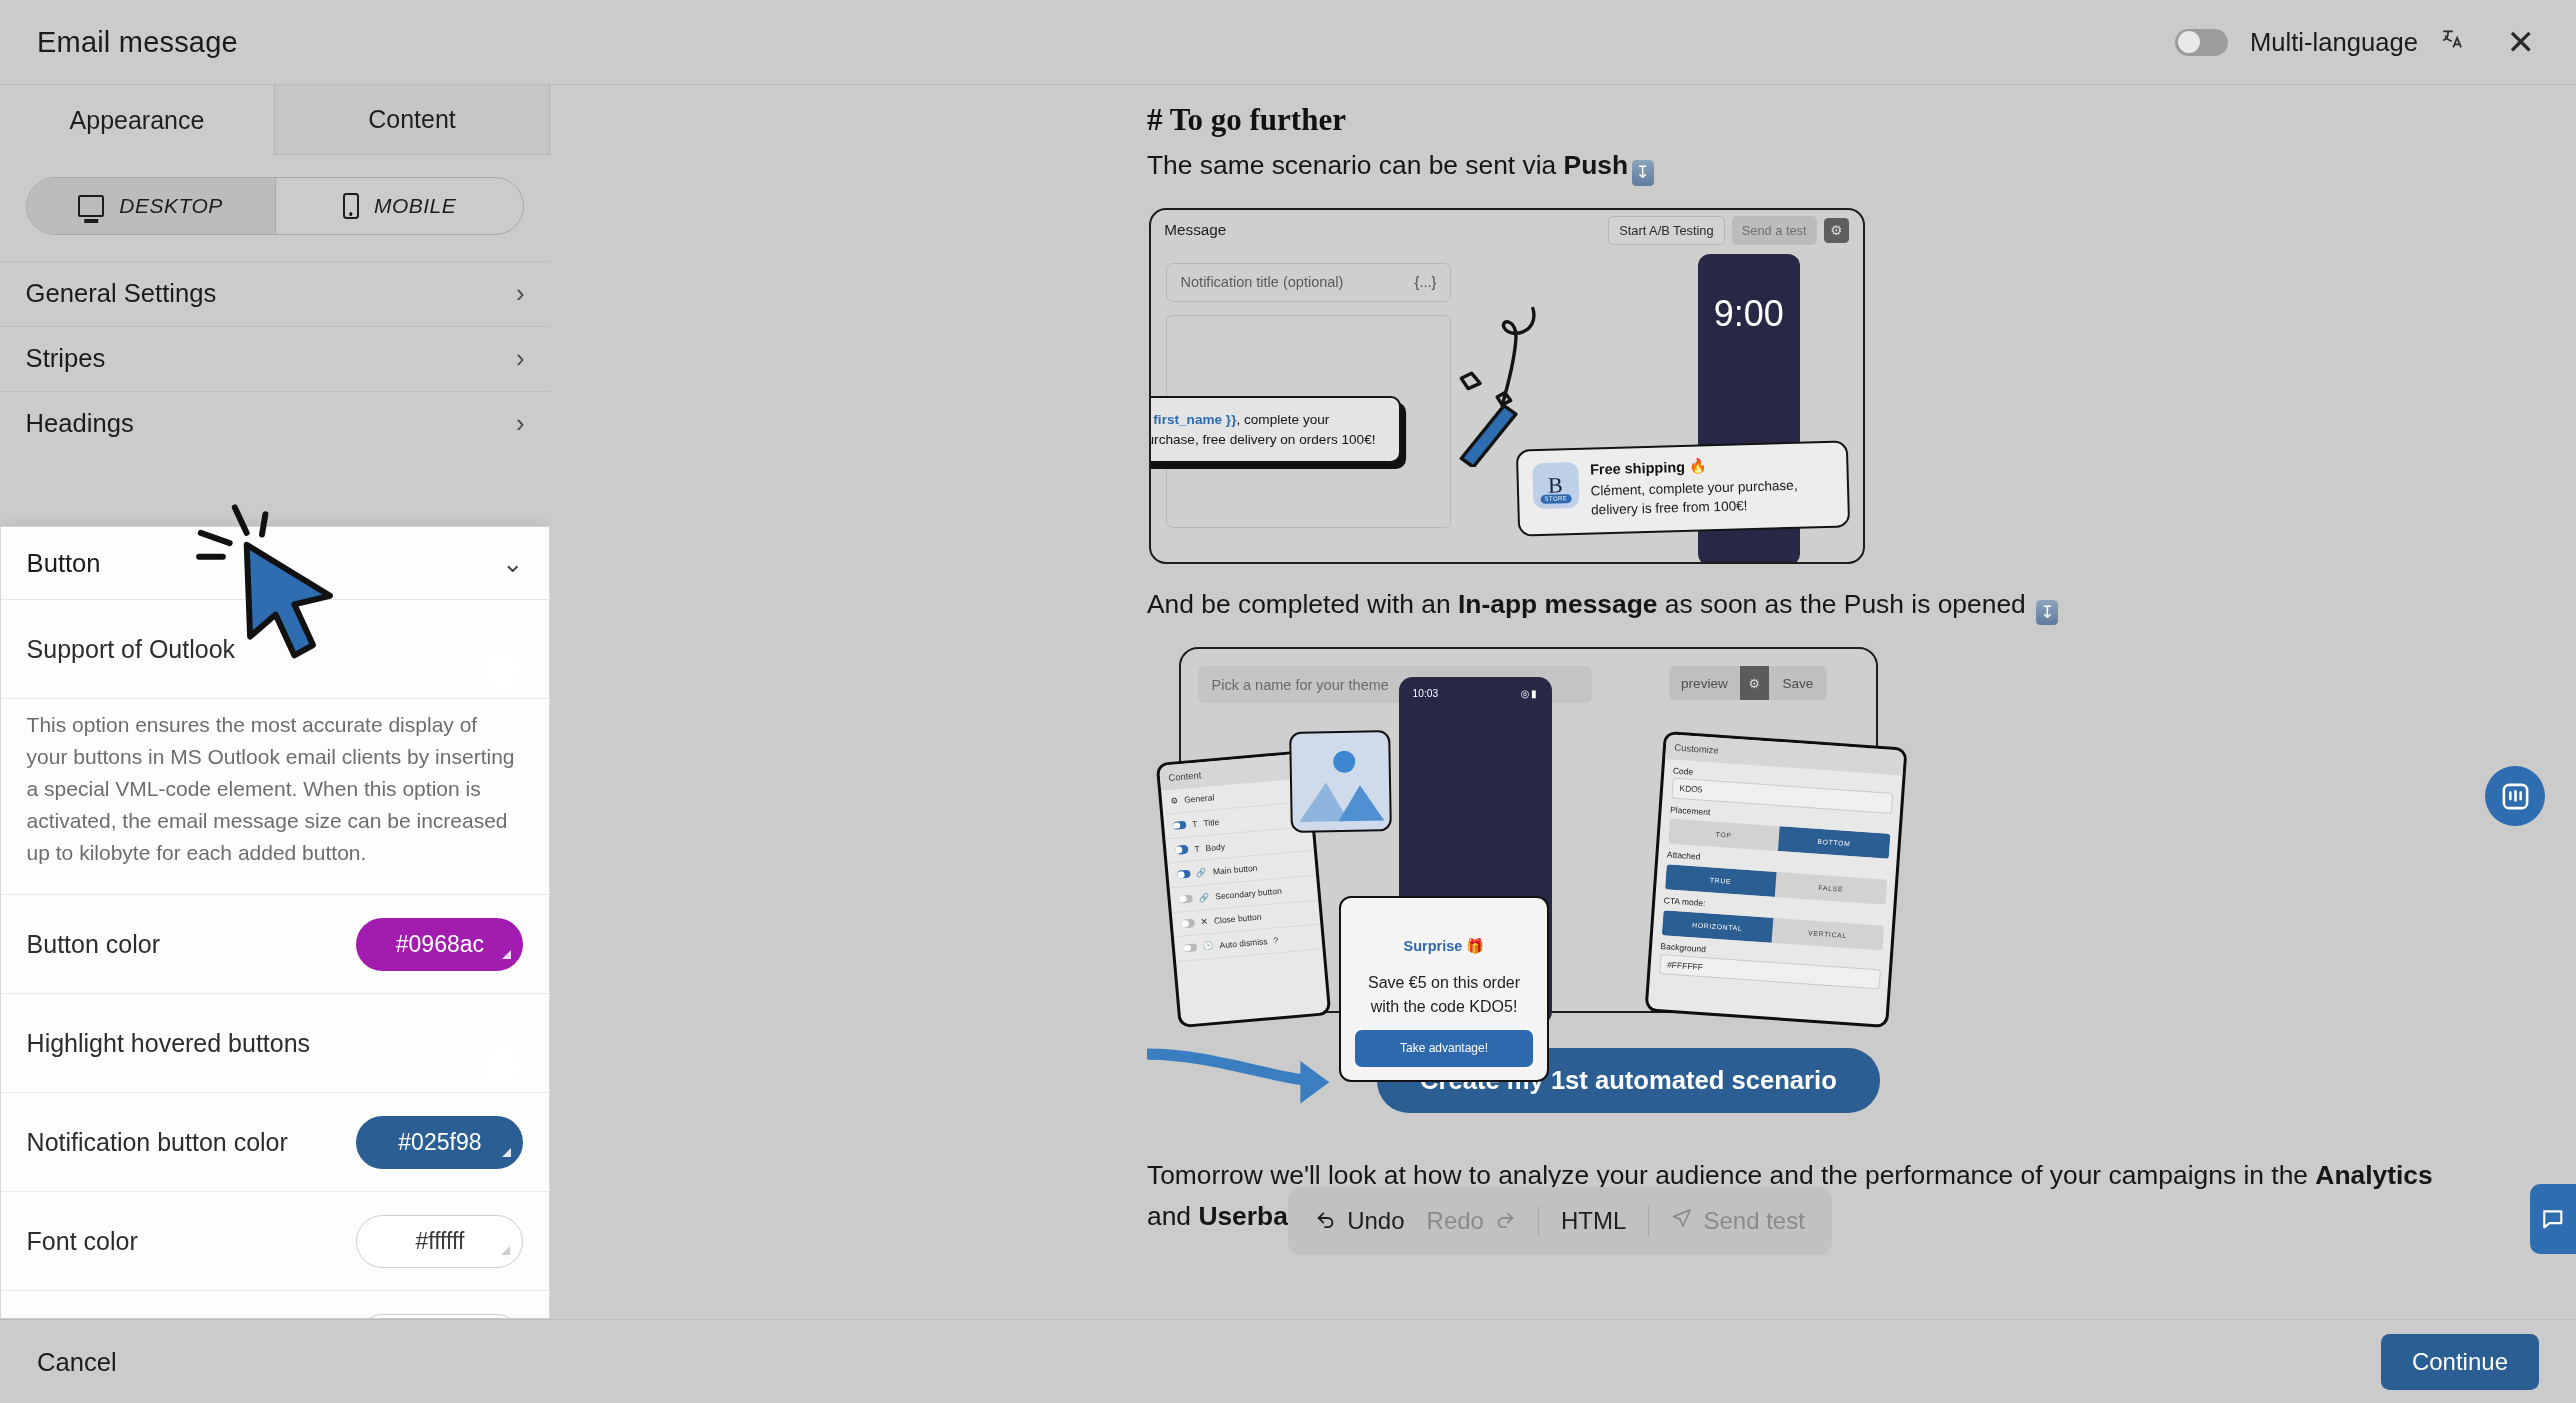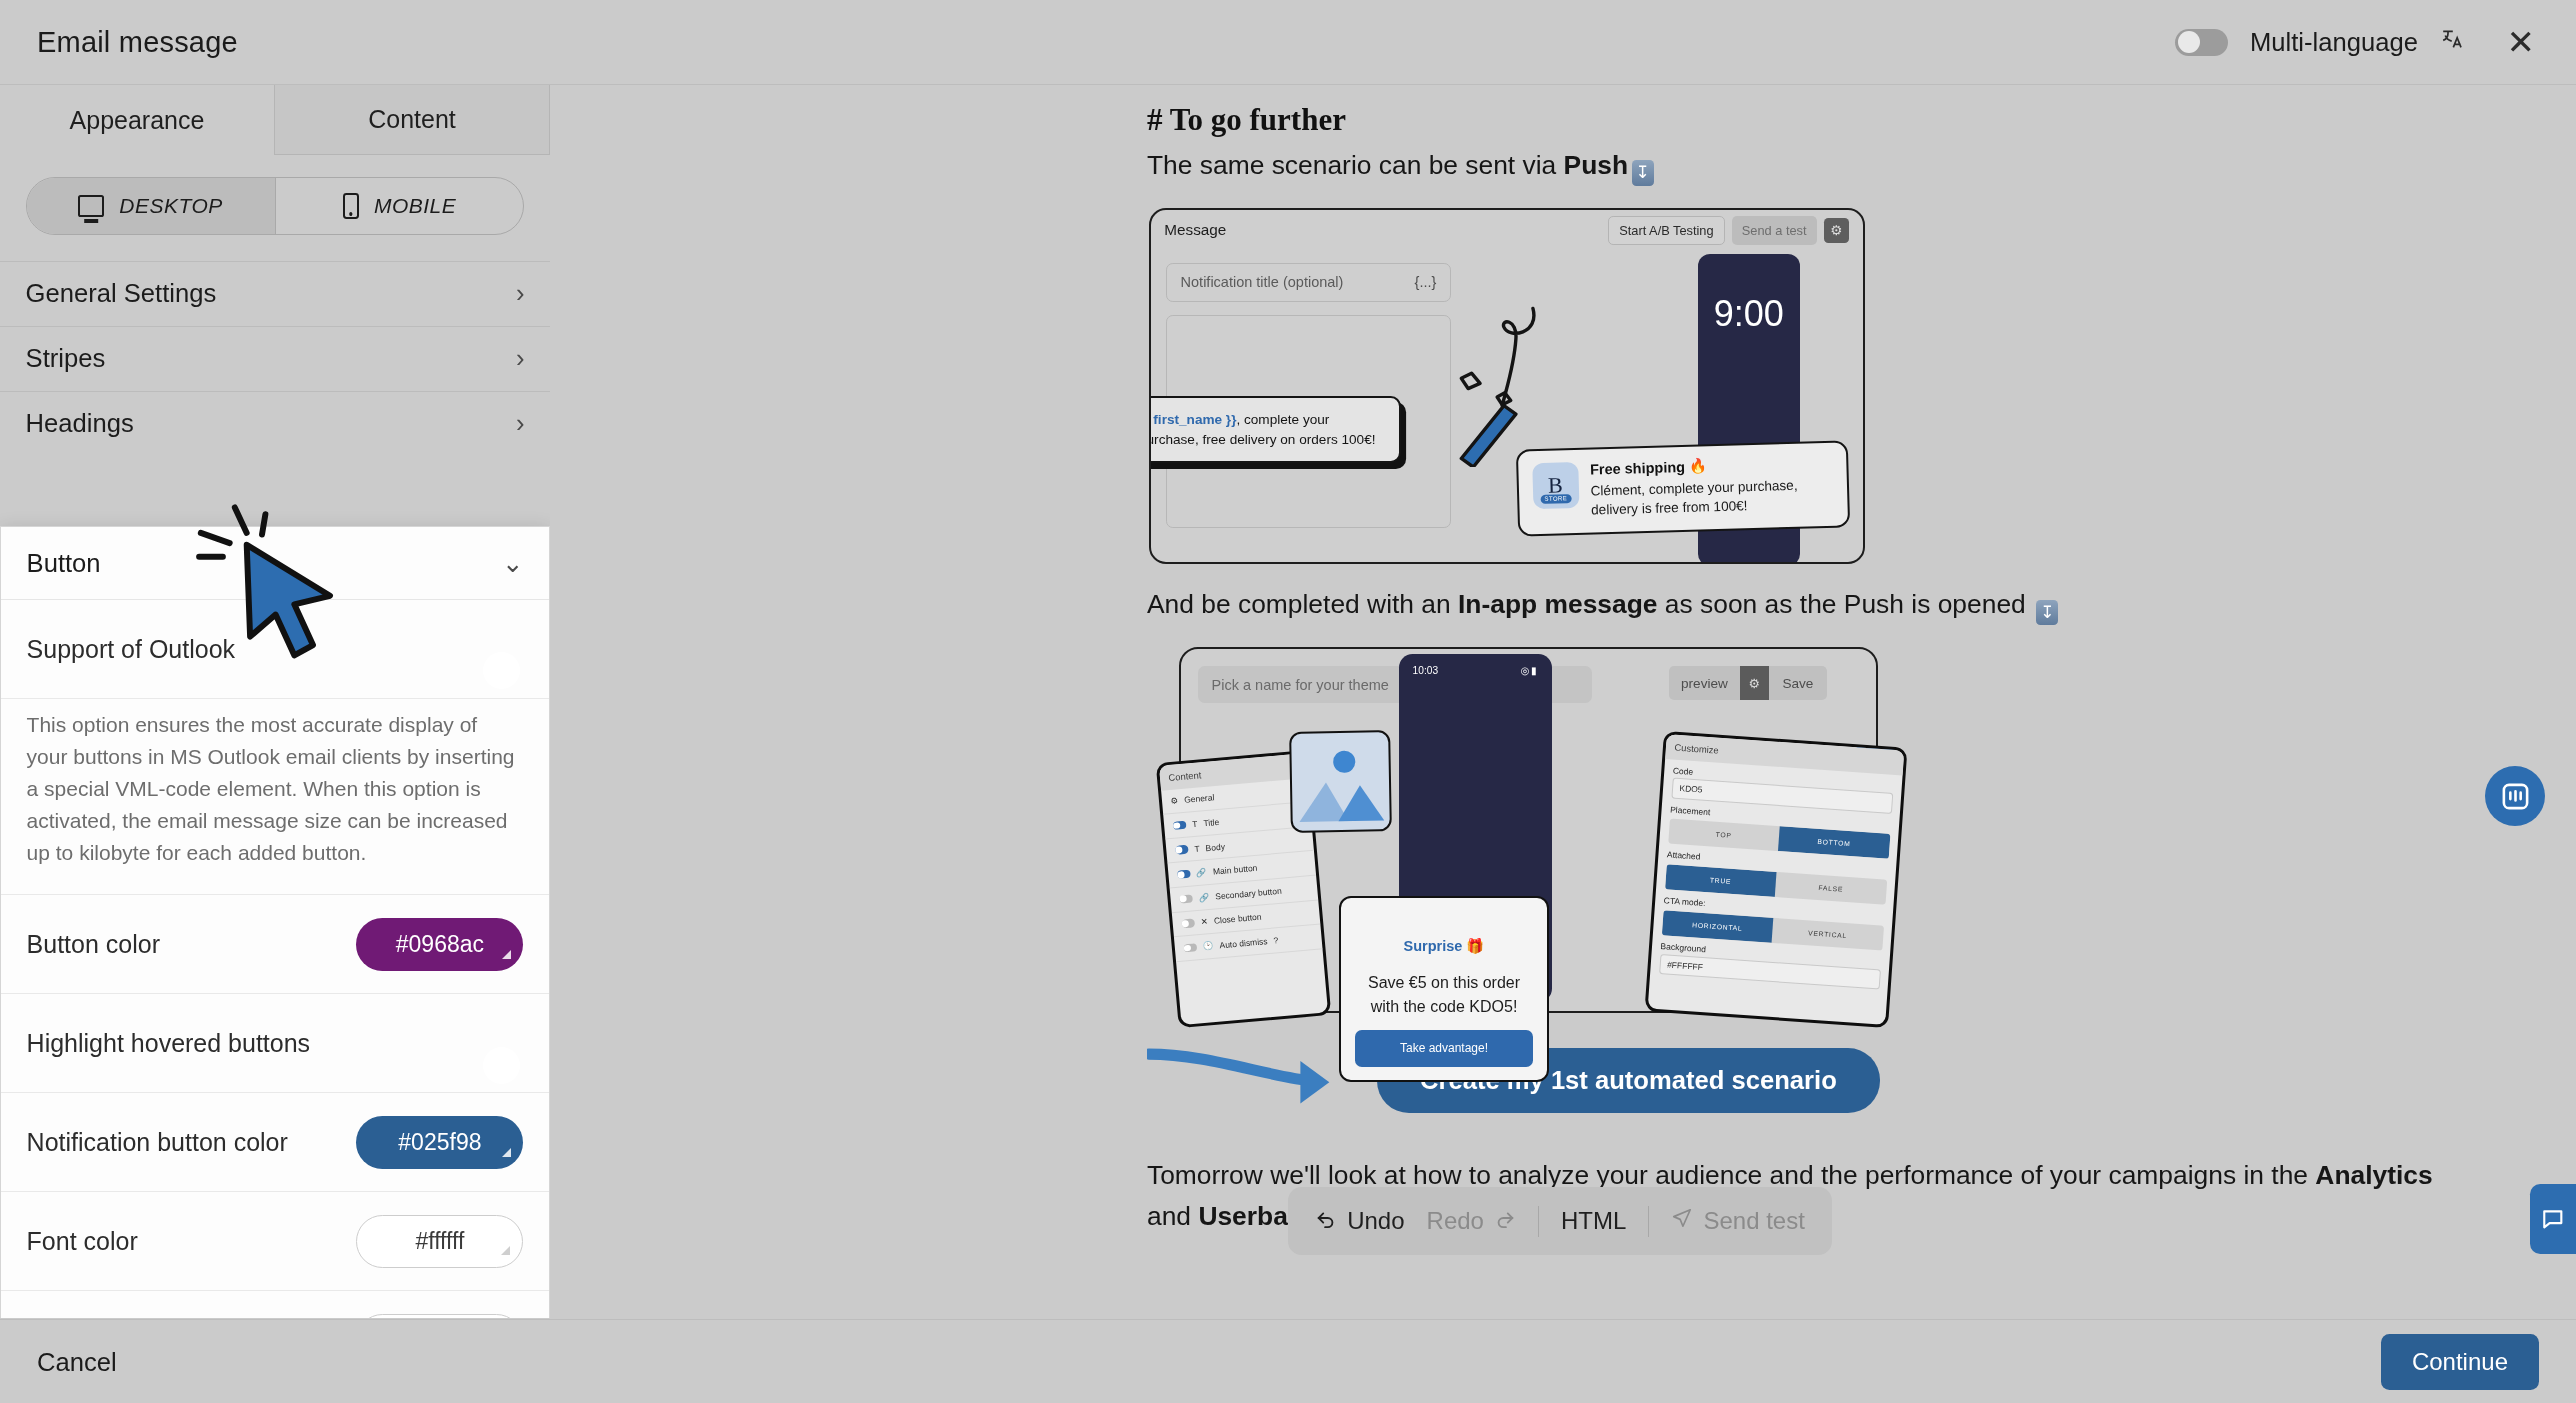--- a/index.html
+++ b/index.html
@@ -200,21 +200,21 @@
   .m2-field {
     position: absolute; left: 17px; top: 17px; width: 394px; height: 37px;
     border-radius: 6.8px; background: #c4c4c4; display: flex; align-items: center;
     padding: 0 13.6px; font-size: 14.5px; color: #6a6a6a;
   }
   .m2-actions { position: absolute; right: 49px; top: 17px; display: flex; align-items: center; }
   .m2-prev { font-size: 13.6px; color: #4d4d4d; background:#c0c0c0; border-radius:5.1px 0 0 5.1px; padding: 9.4px 12px; }
   .m2-gear { width: 29px; height: 34px; background: #5b5b5b; color:#ddd; font-size:12.8px; display:flex; align-items:center; justify-content:center;}
   .m2-save { font-size: 13.6px; color: #4d4d4d; background:#c0c0c0; border-radius:0 5.1px 5.1px 0; padding: 9.4px 13.6px; }
   .m2-phone-dark {
-    position: absolute; left: 218px; top: 5px; width: 153px; height: 348px;
+    position: absolute; left: 218px; top: 28px; width: 153px; height: 348px;
     background: #262846; border-radius: 13.6px;
   }
   .m2-status { display:flex; padding: 10.2px 13.6px 0 13.6px; color:#fff; font-size:10.2px; }
   .m2-status .r { margin-left:auto; letter-spacing:1.7px;}
   .card-content {
     position: absolute; left: -13.6px; top: 107px; width: 153px; height: 266px;
     background: #e8e8e8; border: 3.4px solid #0e0e0e; border-radius: 12px;
     transform: rotate(-5deg); overflow: hidden;
   }
   .cc-head { font-size: 9.4px; color: #3b3b3b; padding: 6.8px 8.5px; background: #d6d6d6; }
@@ -365,21 +365,21 @@
         <span class="row-ctl">
           <span class="sw"></span>
         </span>
       </div>
 
       <div class="desc">This option ensures the most accurate display of your buttons in MS Outlook email clients by inserting a special VML-code element. When this option is activated, the email message size can be increased up to kilobyte for each added button.</div>
 
       <div class="row">
         <span class="row-label">Button color</span>
         <span class="row-ctl">
-          <span class="chip filled" style="background:#701a75">
+          <span class="chip filled" style="background:#a21caf">
             <span>#0968ac</span>
             <span class="corner"></span>
           </span>
         </span>
       </div>
 
       <div class="row">
         <span class="row-label">Highlight hovered buttons</span>
         <span class="row-ctl">
           <span class="sw"></span>

